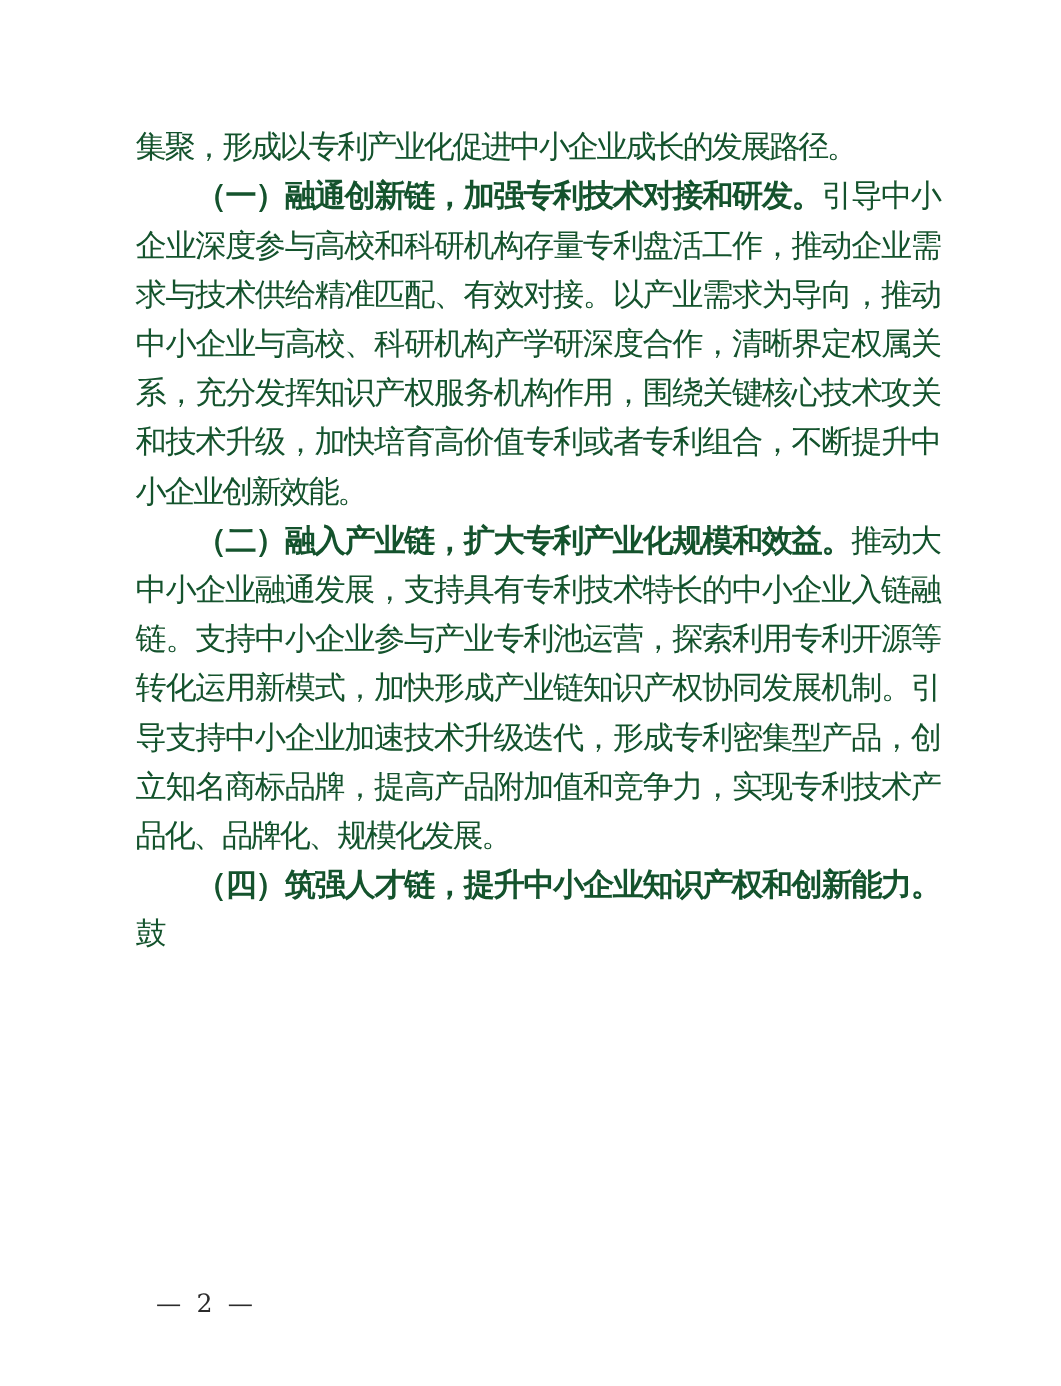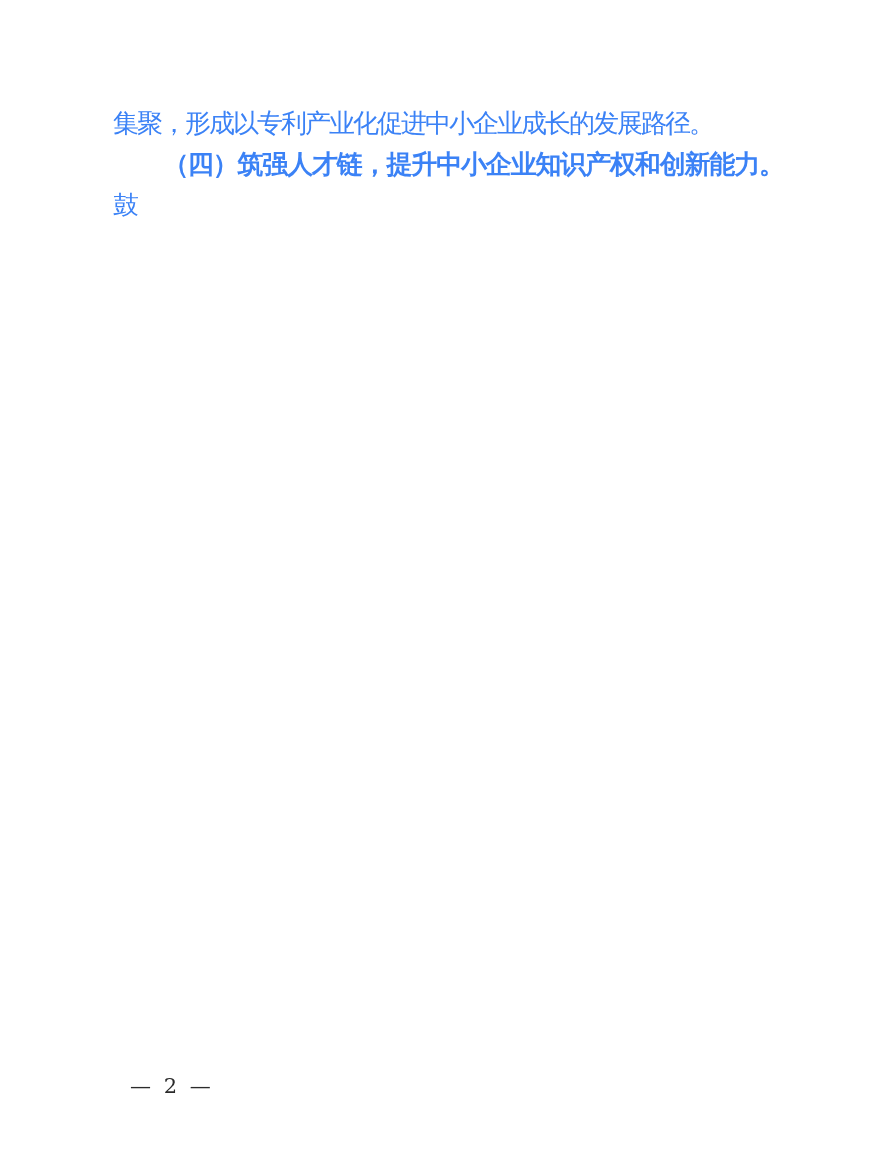--- a/index.html
+++ b/index.html
@@ -16,21 +16,21 @@
   }
   .text-body {
     position: absolute;
     left: 113px;
     top: 103px;
     width: 670px;
     font-family: "DejaVu Serif", "Liberation Serif", serif;
     font-size: 26px;
     line-height: 41px;
     letter-spacing: -2px;
-    color: #3b82f6;
+    color: #14532d;
     text-align: justify;
   }
   .para {
     margin: 0;
     padding: 0;
     text-justify: inter-ideograph;
   }
   .para.indent {
     text-indent: 50px;
   }
@@ -49,16 +49,18 @@
     letter-spacing: 3px;
     color: #2b2b2b;
   }
 </style>
 </head>
 <body>
 
 <div class="page">
   <div class="text-body" id="document-body">
       <p class="para"><span class="seg">集聚，形成以专利产业化促进中小企业成长的发展路径。</span></p>
+      <p class="para indent"><span class="seg bold">（一）融通创新链，加强专利技术对接和研发。</span><span class="seg">引导中小企业深度参与高校和科研机构存量专利盘活工作，推动企业需求与技术供给精准匹配、有效对接。以产业需求为导向，推动中小企业与高校、科研机构产学研深度合作，清晰界定权属关系，充分发挥知识产权服务机构作用，围绕关键核心技术攻关和技术升级，加快培育高价值专利或者专利组合，不断提升中小企业创新效能。</span></p>
+      <p class="para indent"><span class="seg bold">（二）融入产业链，扩大专利产业化规模和效益。</span><span class="seg">推动大中小企业融通发展，支持具有专利技术特长的中小企业入链融链。支持中小企业参与产业专利池运营，探索利用专利开源等转化运用新模式，加快形成产业链知识产权协同发展机制。引导支持中小企业加速技术升级迭代，形成专利密集型产品，创立知名商标品牌，提高产品附加值和竞争力，实现专利技术产品化、品牌化、规模化发展。</span></p>
       <p class="para indent"><span class="seg bold">（四）筑强人才链，提升中小企业知识产权和创新能力。</span><span class="seg">鼓</span></p>
     </div>
   <div class="page-number">— 2 —</div>
 </div>
 
 </body></html>

